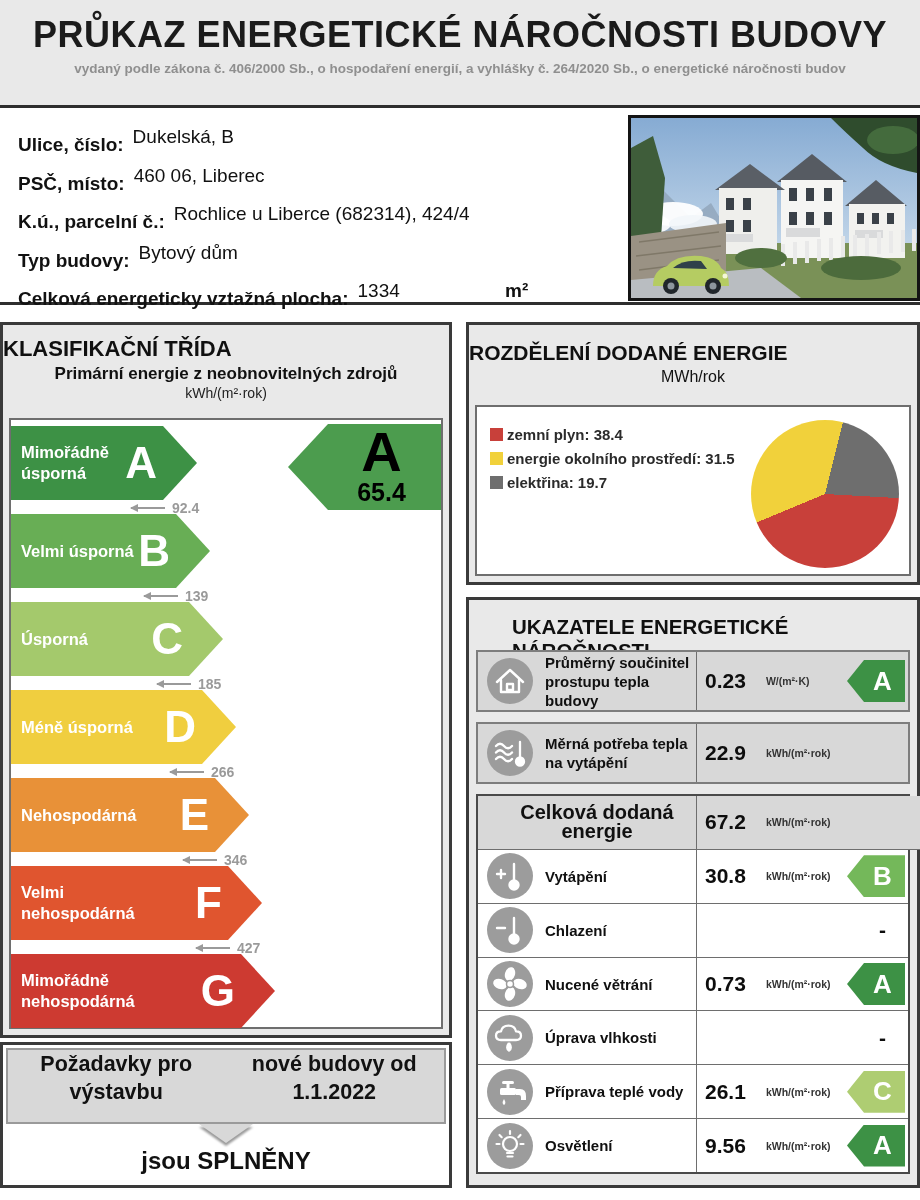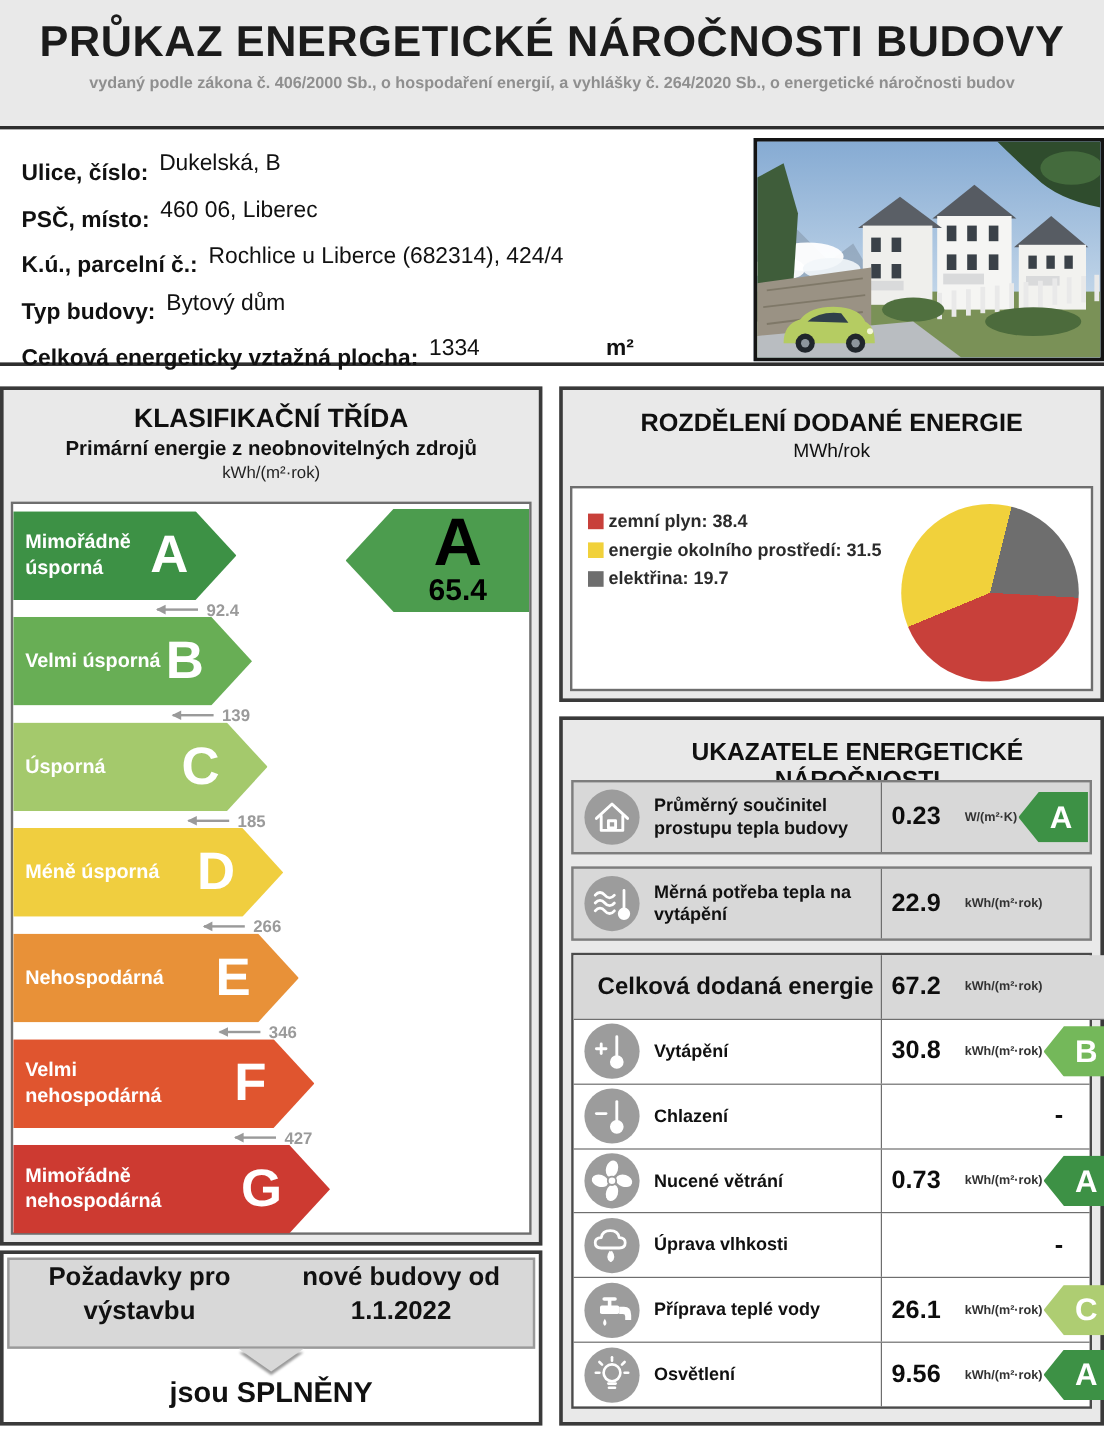--- a/index.html
+++ b/index.html
@@ -17,21 +17,21 @@
   .info{left:0;top:108px;width:920px;height:197px;background:#fff;border-bottom:3px solid #2e2e2e;}
   .info-rows{position:absolute;left:18px;top:10px;width:600px;}
   .info-row{height:38.5px;font-size:19px;display:flex;align-items:center;position:relative;}
   .info-label{font-weight:bold;margin-right:9px;white-space:nowrap;margin-top:16px;}
   .area-unit{position:absolute;left:487px;font-weight:bold;}
   .photo{right:0;top:7px;width:292px;height:186px;border:3px solid #141414;background:#9db6d0;}
   .photo svg{display:block;}
 
   
   .panel{background:#e9e9e9;border:3px solid #3a3a3a;}
-  .panel-title{text-align:center;font-weight:800;font-size:22px;margin-top:11px;color:#101010;}
+  .panel-title{text-align:left;font-weight:800;font-size:22px;margin-top:11px;color:#101010;}
   .panel-sub{text-align:center;font-weight:bold;font-size:17px;margin-top:2px;}
   .panel-unit{text-align:center;font-size:14px;margin-top:1px;color:#222;}
 
   
   #class-panel{left:0;top:322px;width:452px;height:716px;}
   .arrows-box{position:absolute;left:6px;right:6px;top:93px;bottom:6px;background:#fff;
               border:2px solid #6e6e6e;padding-top:6px;box-sizing:border-box;}
   .class-row{position:relative;height:74px;margin-bottom:14px;padding-left:20px;}
   .class-arrow{position:absolute;left:0;top:0;height:74px;display:flex;align-items:center;
      clip-path:polygon(0 0,calc(100% - 34px) 0,100% 50%,calc(100% - 34px) 100%,0 100%);}
@@ -72,21 +72,21 @@
   
   #ind-panel{left:466px;top:597px;width:454px;height:591px;}
   #ind-panel .panel-title{margin-top:15px;font-size:20.5px;margin-left:43px;}
   .ind-box{position:absolute;left:7px;right:7px;height:62px;background:#d8d8d8;
      border:2px solid #7d7d7d;display:flex;box-sizing:border-box;}
   .ind-table{position:absolute;left:7px;right:7px;top:194px;height:380px;background:#fff;
      border:2px solid #4a4a4a;display:flex;flex-direction:column;box-sizing:border-box;}
   .t-row{flex:1;display:flex;border-bottom:1.5px solid #6e6e6e;min-height:0;}
   .t-row:last-child{border-bottom:none;}
   .t-row.header{background:#d8d8d8;}
-  .cell-label{width:257px;border-right:1.5px solid #6e6e6e;display:flex;align-items:center;
+  .cell-label{width:219px;border-right:1.5px solid #6e6e6e;display:flex;align-items:center;
      padding-left:9px;box-sizing:border-box;flex:none;}
   .cell-label .txt{font-weight:bold;font-size:15px;line-height:19px;color:#101010;}
   .t-row.header .cell-label{padding-left:20px;}
   .t-row.header .txt{font-size:20px;}
   .icon-circle{width:46px;height:46px;border-radius:50%;background:#9c9c9c;margin-right:12px;
      flex:none;display:flex;align-items:center;justify-content:center;}
   .icon-circle svg{display:block;}
   .cell-value{flex:1;display:flex;align-items:center;position:relative;padding-left:8px;}
   .cell-value .val{font-weight:800;font-size:21px;color:#0d0d0d;}
   .cell-value .unit{font-size:10.5px;font-weight:bold;color:#333;margin-left:20px;margin-right:62px;}

